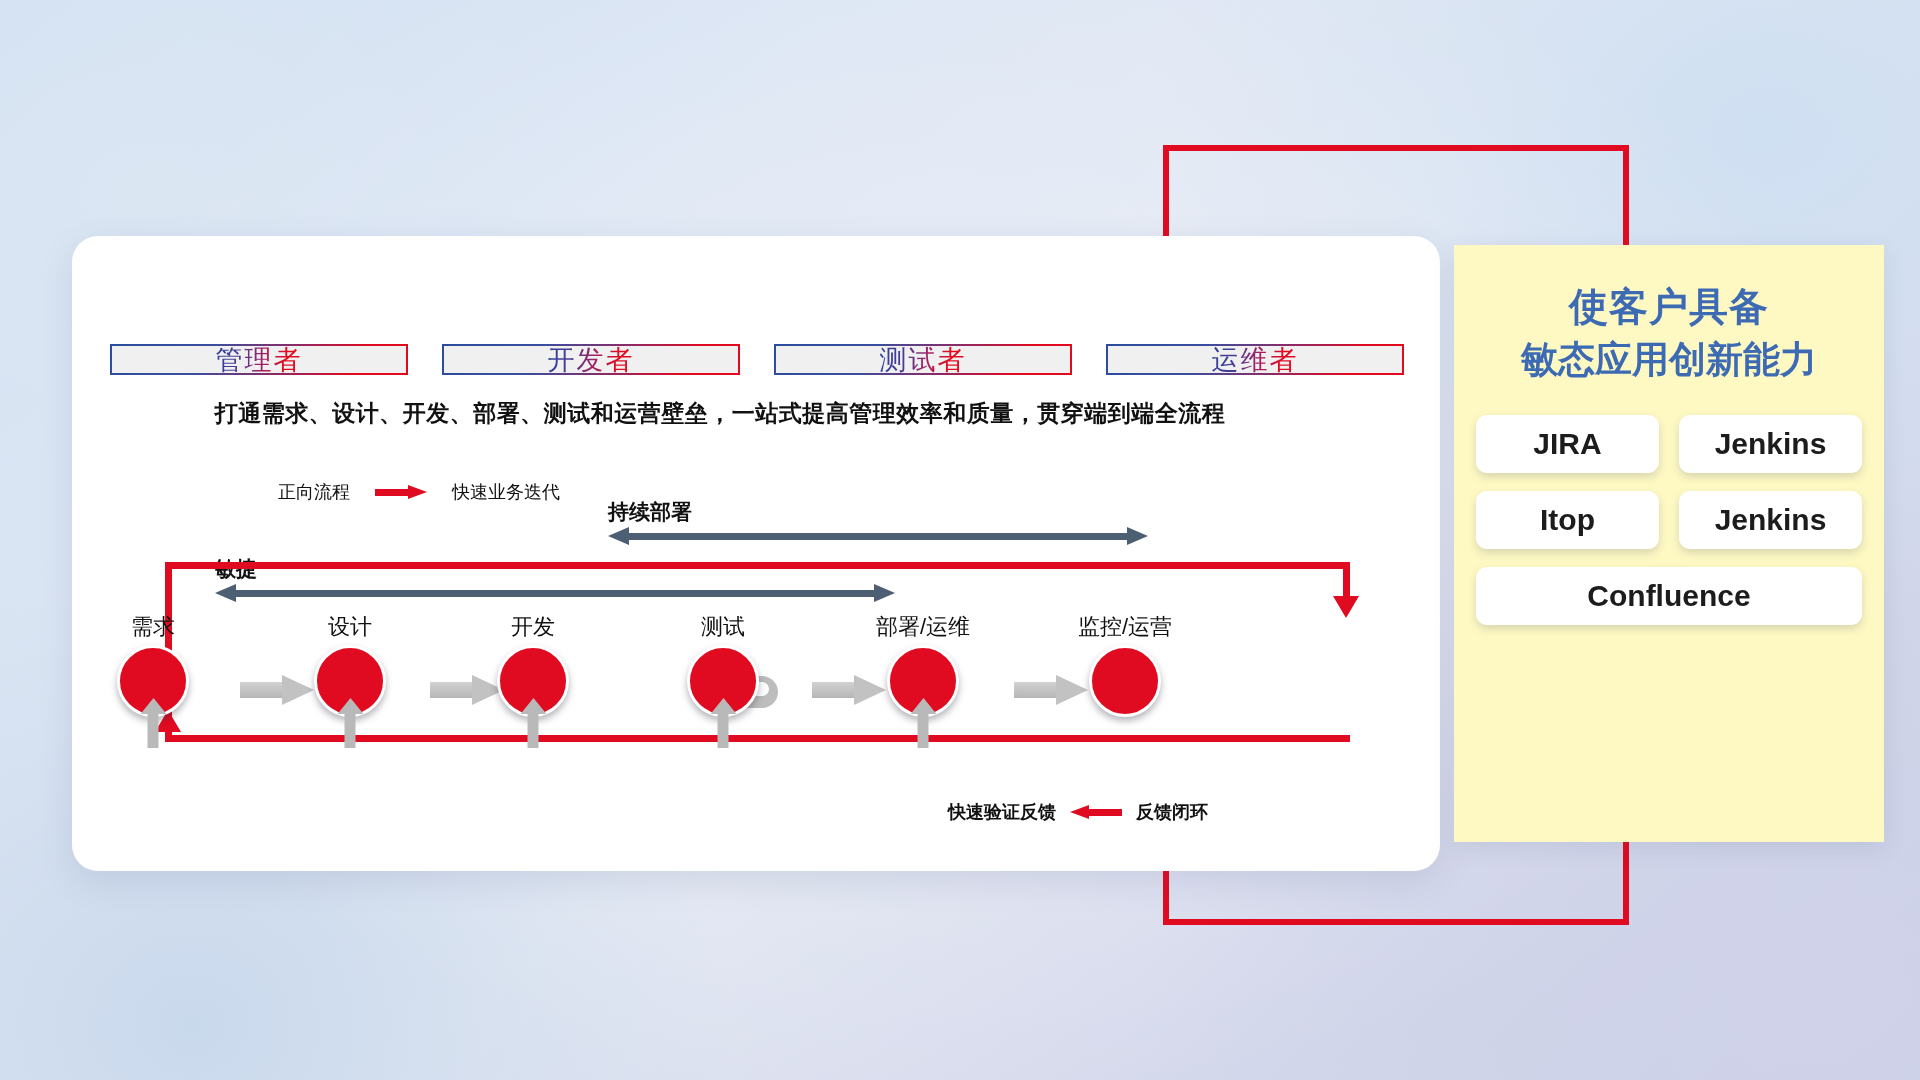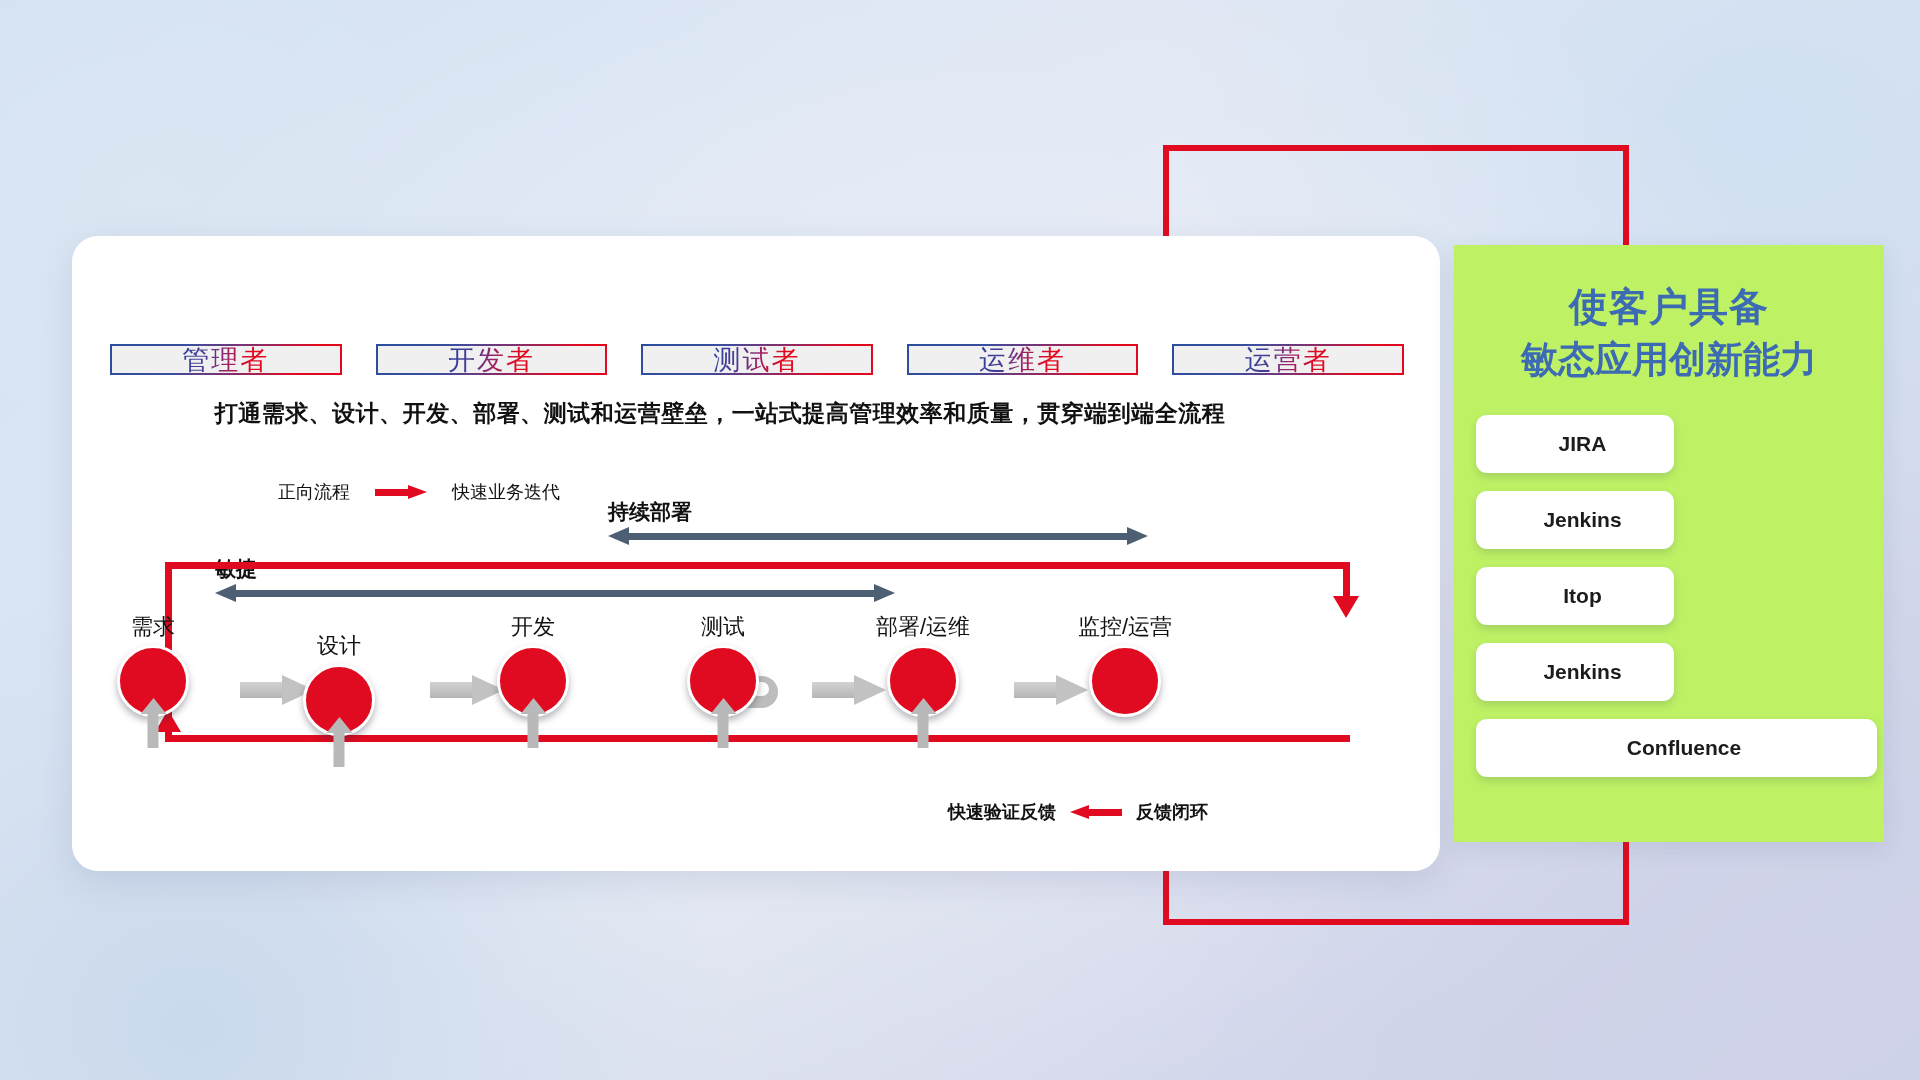--- a/index.html
+++ b/index.html
@@ -145,36 +145,35 @@
     background:linear-gradient(180deg,#d2d2d2,#b6b6b6);}
   .gray-arrow .head{position:absolute;left:42px;top:0;width:0;height:0;
     border-top:15px solid transparent;border-bottom:15px solid transparent;border-left:32px solid #c2c2c2;}
 
   
   #uturn{position:absolute;left:580px;top:46px;width:100px;height:66px;}
 
   
   #right-panel{
     position:absolute;left:1454px;top:245px;width:430px;height:597px;
-    background:#bef264;
+    background:#fef9c3;
     box-shadow:0 6px 22px rgba(60,80,120,.12);
   }
   #panel-title{
     margin-top:34px;text-align:center;
     color:#3d6bb3;font-size:39px;font-weight:700;line-height:1.42;letter-spacing:1px;
   }
   #panel-title .line2{letter-spacing:0px;font-size:37px;}
   #chips{margin:28px 22px 0;display:flex;flex-wrap:wrap;gap:18px 20px;}
   .chip{
     background:#fff;border-radius:11px;
     height:58px;display:flex;align-items:center;justify-content:center;
-    font-size:21px;font-weight:700;color:#1c1c1c;
+    font-size:30px;font-weight:700;color:#1c1c1c;
     box-shadow:0 4px 9px rgba(50,60,90,.18);
     flex:0 0 calc(50% - 10px);
-    padding-left:15px;
   }
   .chip.wide{flex:0 0 100%;}
 </style>
 </head>
 <body>
 
 <div id="bg"></div>
 
 <div class="red-frame" id="frame-top"></div>
 <div class="red-frame" id="frame-right"></div>
@@ -189,23 +188,20 @@
     <span class="role-label">管理者</span>
   </div>
   <div class="role-box">
     <span class="role-label">开发者</span>
   </div>
   <div class="role-box">
     <span class="role-label">测试者</span>
   </div>
   <div class="role-box">
     <span class="role-label">运维者</span>
-  </div>
-  <div class="role-box">
-    <span class="role-label">运营者</span>
   </div>
 </div>
 
 <div id="headline">打通需求、设计、开发、部署、测试和运营壁垒，一站式提高管理效率和质量，贯穿端到端全流程</div>
 
 <div id="ann-forward">
   <span>正向流程</span>
   <span class="red-arrow-r"></span>
   <span>快速业务迭代</span>
 </div>
@@ -237,21 +233,21 @@
     <div class="stage-label">需求</div>
     <div class="stage-dot"></div>
     <div class="stage-stem"></div>
   </div>
 
   <div class="gray-arrow" style="left:128px;">
     <span class="shaft"></span>
     <span class="head"></span>
   </div>
 
-  <div class="stage" style="left:152px;margin-top:19px;">
+  <div class="stage" style="left:163px;">
     <div class="stage-label">设计</div>
     <div class="stage-dot"></div>
     <div class="stage-stem"></div>
   </div>
 
   <div class="gray-arrow" style="left:318px;">
     <span class="shaft"></span>
     <span class="head"></span>
   </div>
 

